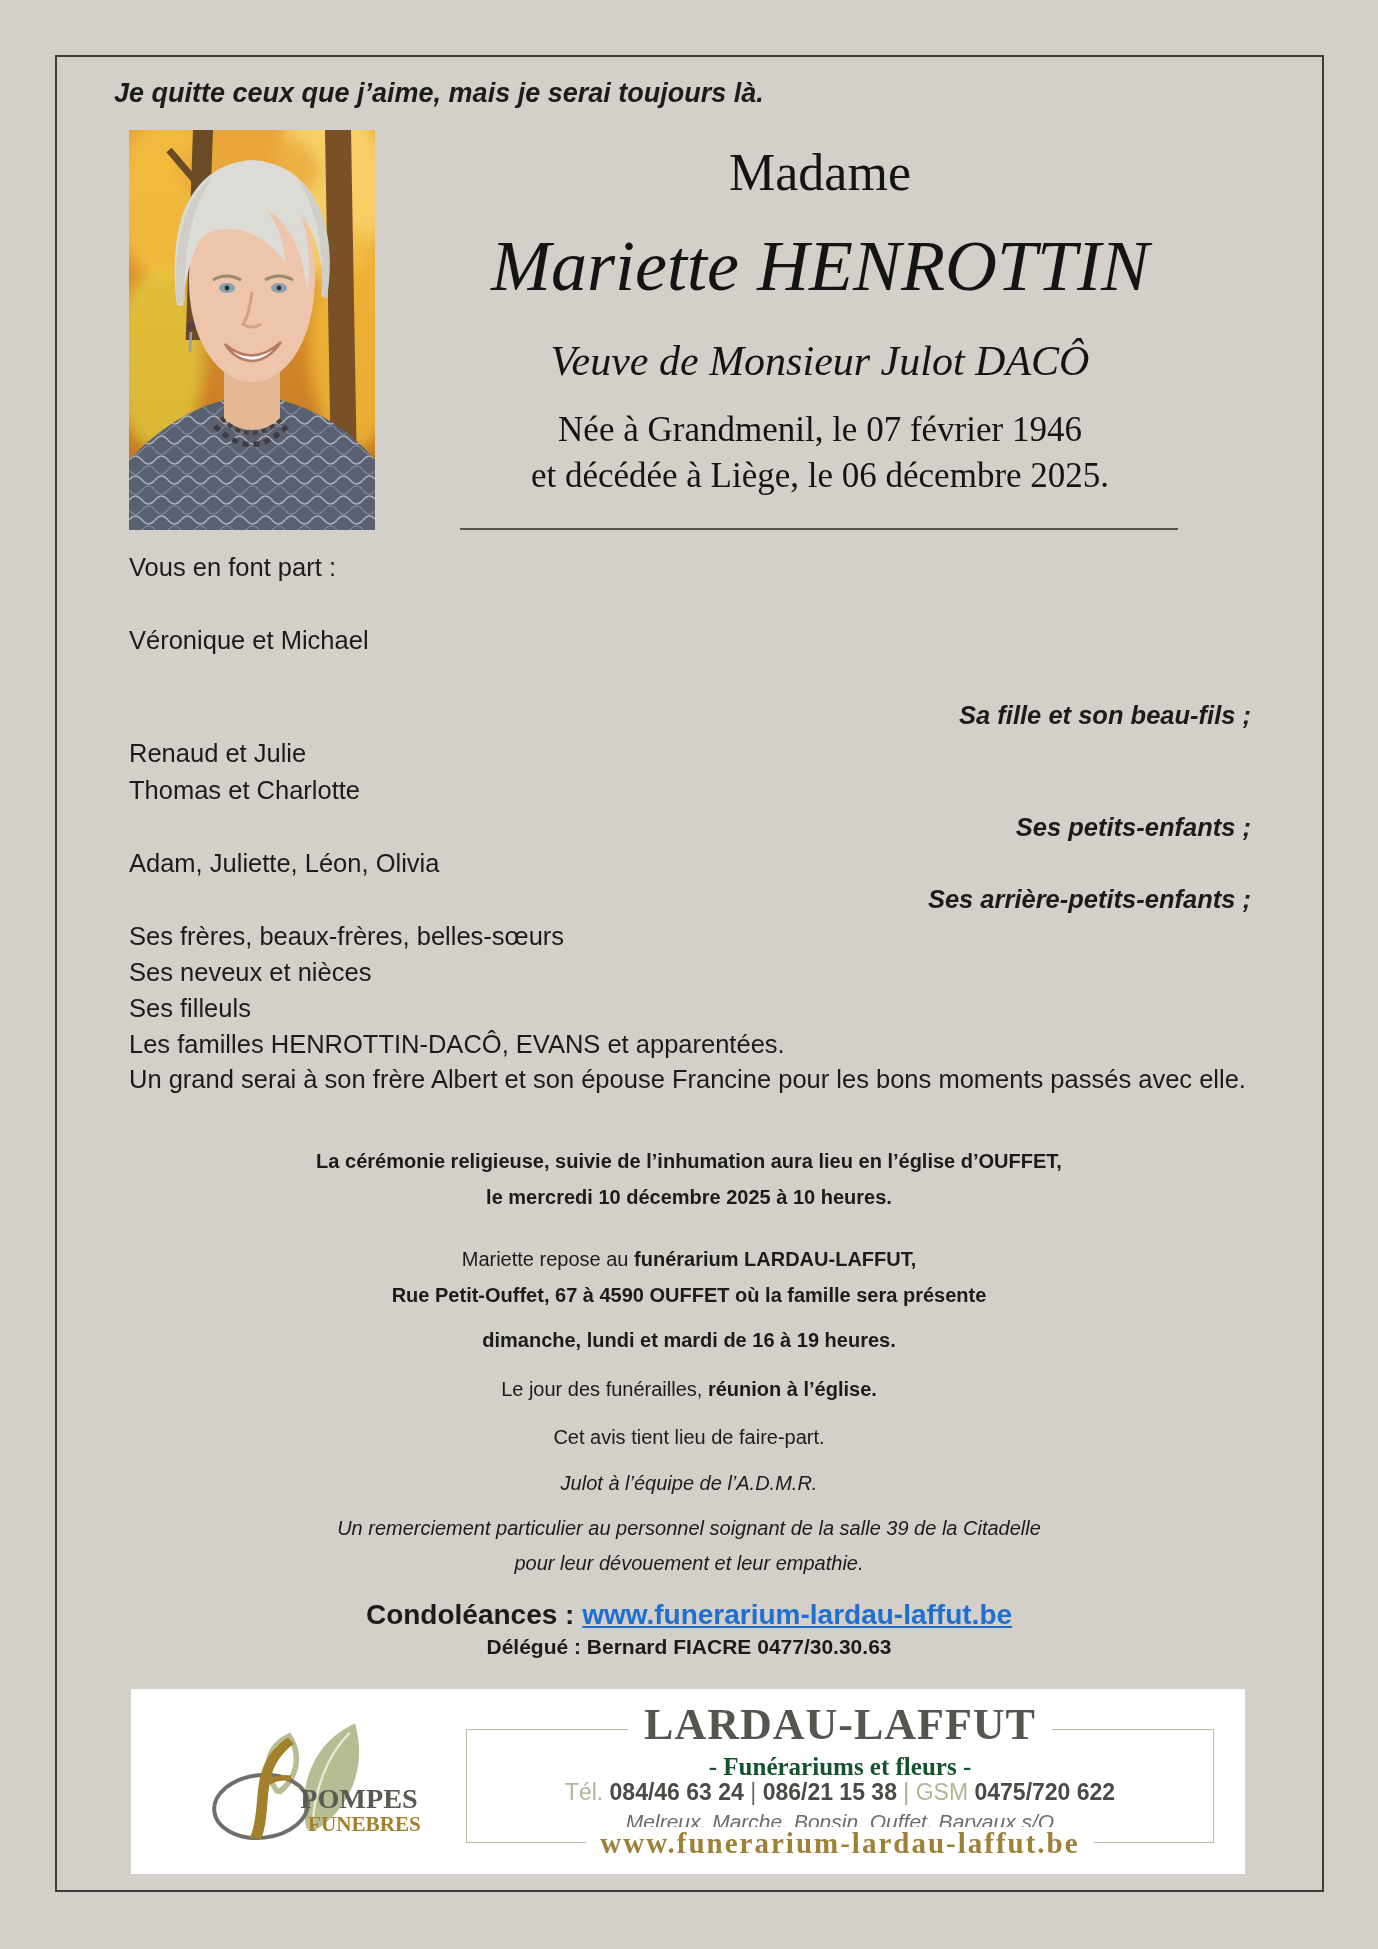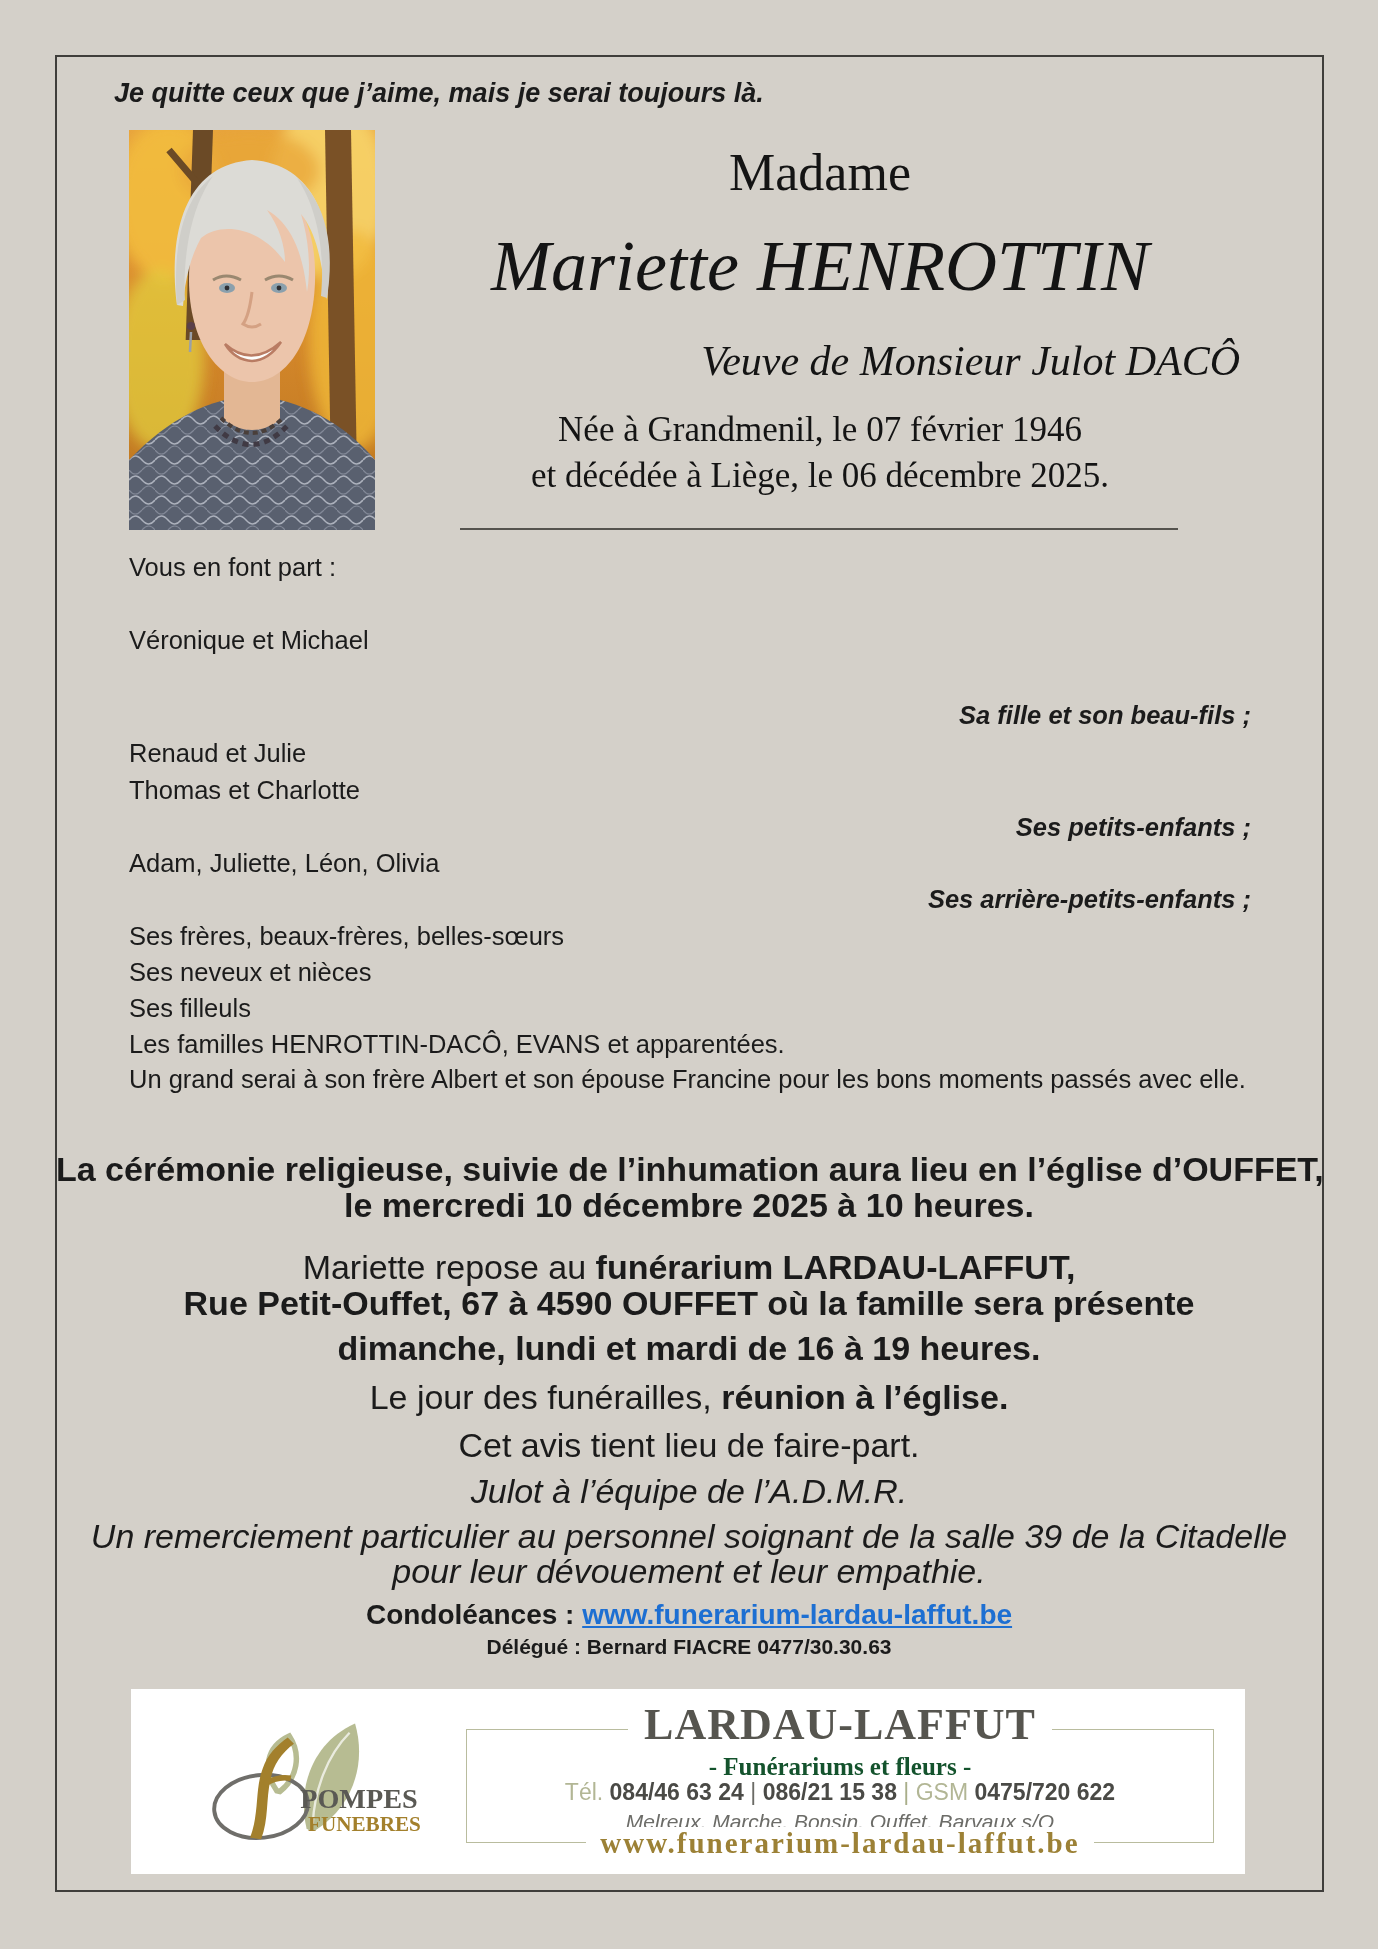--- a/index.html
+++ b/index.html
@@ -21,35 +21,35 @@
     position:absolute; left:129px; top:130px; width:246px; height:400px;
     overflow:hidden;
   }
   .portrait svg { display:block; }
   .header {
     position:absolute; left:400px; top:130px; width:840px; text-align:center;
     font-family:"Liberation Serif", serif; color:#141414;
   }
   .h-title  { font-size:52px; line-height:1.1; margin-top:14px; }
   .h-name   { font-size:72px; line-height:1.1; font-style:italic; margin-top:26px; white-space:nowrap; }
-  .h-widow  { font-size:42px; line-height:1.1; font-style:italic; margin-top:32px;text-align:right; }
+  .h-widow  { font-size:42px; line-height:1.1; font-style:italic; margin-top:32px; }
   .h-born   { font-size:35px; line-height:1.1; margin-top:26px; }
   .h-died   { font-size:35px; line-height:1.1; margin-top:8px; }
   .divider  { position:absolute; left:460px; top:528px; width:718px; border-top:2px solid #55534e; }
 
   .fam {
     position:absolute; left:129px; font-size:25.5px; line-height:1.2; white-space:nowrap;
   }
   .fam.right {
     left:auto; right:127px; font-weight:bold; font-style:italic;
   }
 
   .cere {
     position:absolute; left:56px; width:1266px; text-align:center;
-    font-size:34px; line-height:1.2; white-space:nowrap;
+    font-size:20px; line-height:1.2; white-space:nowrap;
   }
   .b { font-weight:bold; }
   .it { font-style:italic; }
   .cond { font-size:28px; font-weight:bold; }
   .cond a {
     color:#1d6fd2; text-decoration:underline; font-weight:bold; cursor:pointer;
   }
   .delegate { font-size:21px; font-weight:bold; }
 
   .footer-box {

